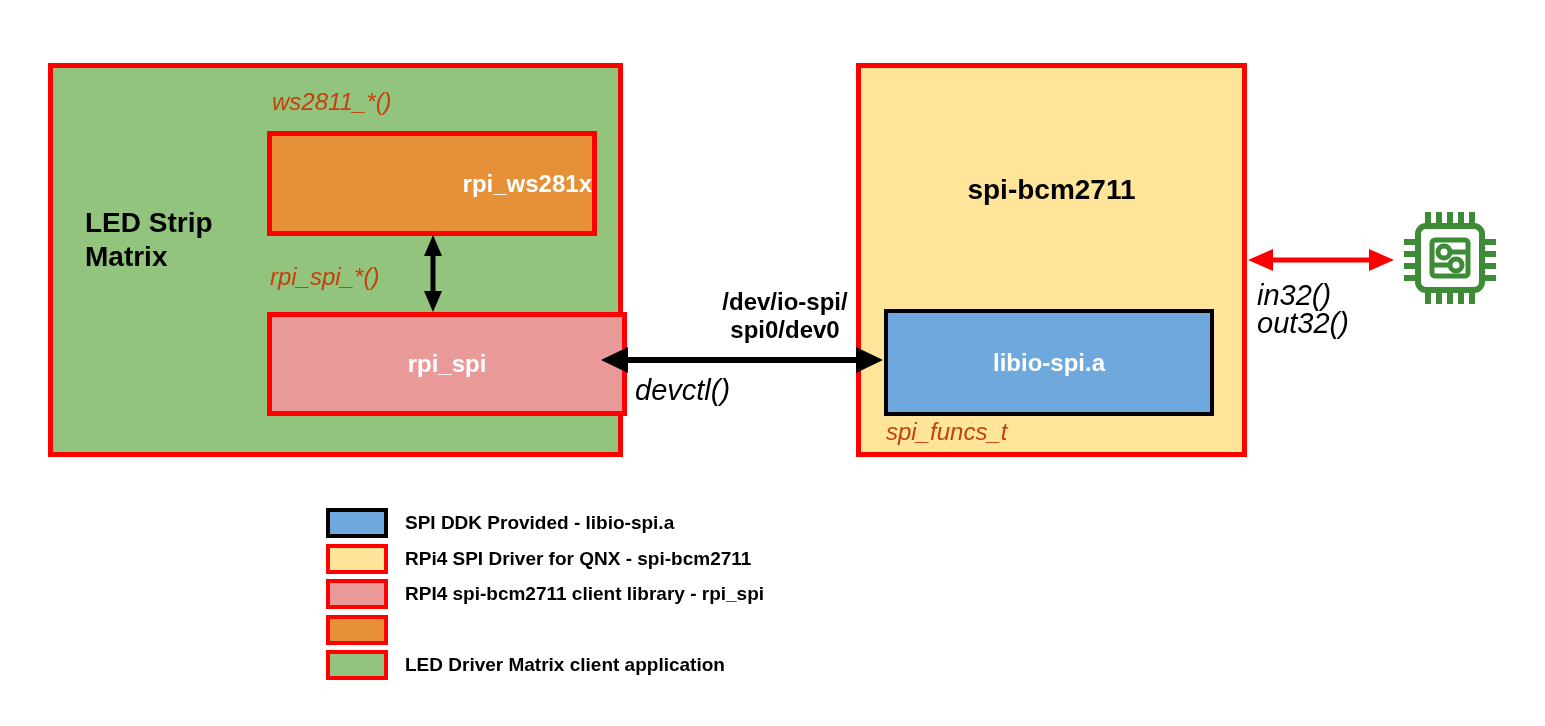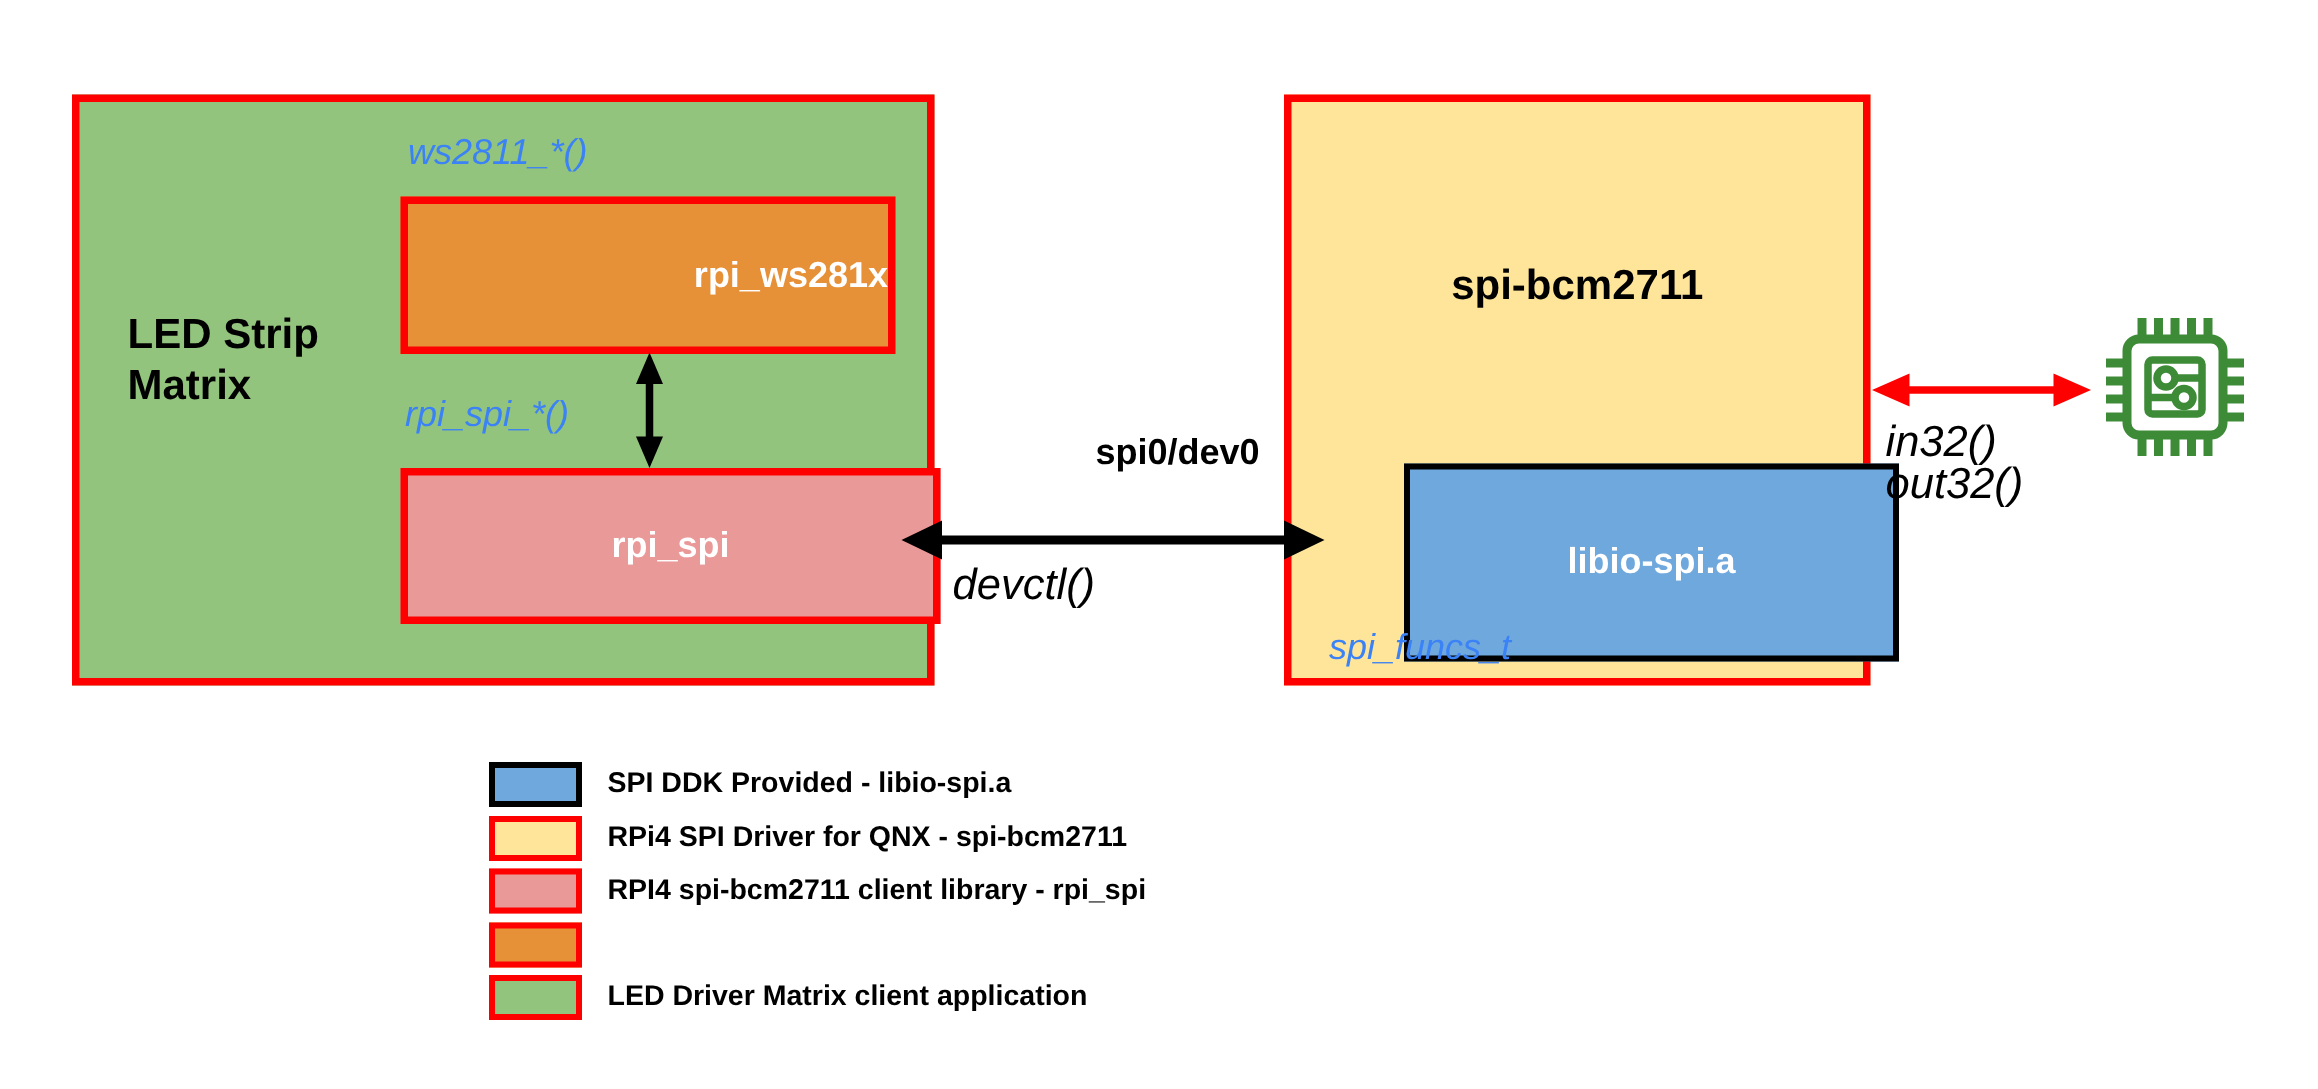--- a/index.html
+++ b/index.html
@@ -32,21 +32,21 @@
     color: #ffffff;
     font-weight: bold;
     font-size: 24px;
   }
   .orange-box { background: var(--orange-fill); border: 5px solid var(--red-border); justify-content: flex-end; }
   .pink-box   { background: var(--pink-fill);   border: 5px solid var(--red-border); }
   .blue-box   { background: var(--blue-fill);   border: 4px solid var(--black); }
 
   
   .big-title { font-size: 28px; font-weight: bold; line-height: 34px; color: #000; }
-  .annotation { font-size: 24px; font-style: italic; color: #3b82f6; white-space: nowrap; }
+  .annotation { font-size: 24px; font-style: italic; color: #c2410c; white-space: nowrap; }
   .path-label { font-size: 24px; font-weight: bold; line-height: 28px; text-align: center; white-space: nowrap; }
   .call-label { font-size: 29px; font-style: italic; line-height: 28px; white-space: nowrap; }
 
   
   .arrow-black-line { stroke: var(--black); stroke-width: 6; }
   .arrow-black-head { fill: var(--black); stroke: none; }
   .varrow-line { stroke: var(--black); stroke-width: 5; }
   .arrow-red-line { stroke: var(--red-border); stroke-width: 5; }
   .arrow-red-head { fill: var(--red-border); stroke: none; }
 
@@ -105,27 +105,28 @@
   <svg class="abs" style="left:415px; top:234px;" width="36" height="79">
     <line class="varrow-line" x1="18" y1="18" x2="18" y2="61"></line>
     <polygon class="arrow-black-head" points="18,1 9,22 27,22"></polygon>
     <polygon class="arrow-black-head" points="18,78 9,57 27,57"></polygon>
   </svg>
 
   <div class="big-box yellow-box" style="left:856px; top:63px; width:391px; height:394px;"></div>
 
   <div class="abs big-title" style="left:856px; top:173px; width:391px; text-align:center;">spi-bcm2711</div>
 
-  <div class="inner-box blue-box" style="left:936px; top:309px; width:330px; height:132px;">
+  <div class="inner-box blue-box" style="left:884px; top:309px; width:330px; height:107px;">
     <span>libio-spi.a</span>
   </div>
 
   <div class="abs annotation" style="left:886px; top:418px;">spi_funcs_t</div>
 
   <div class="abs path-label" style="left:690px; top:288px; width:190px;">
+    <div>/dev/io-spi/</div>
     <div>spi0/dev0</div>
   </div>
 
   <svg class="abs" style="left:600px; top:342px;" width="284" height="36">
     <line class="arrow-black-line" x1="22" y1="18" x2="262" y2="18"></line>
     <polygon class="arrow-black-head" points="1,18 28,5 28,31"></polygon>
     <polygon class="arrow-black-head" points="283,18 256,5 256,31"></polygon>
   </svg>
 
   <div class="abs call-label" style="left:635px; top:376px;">devctl()</div>

